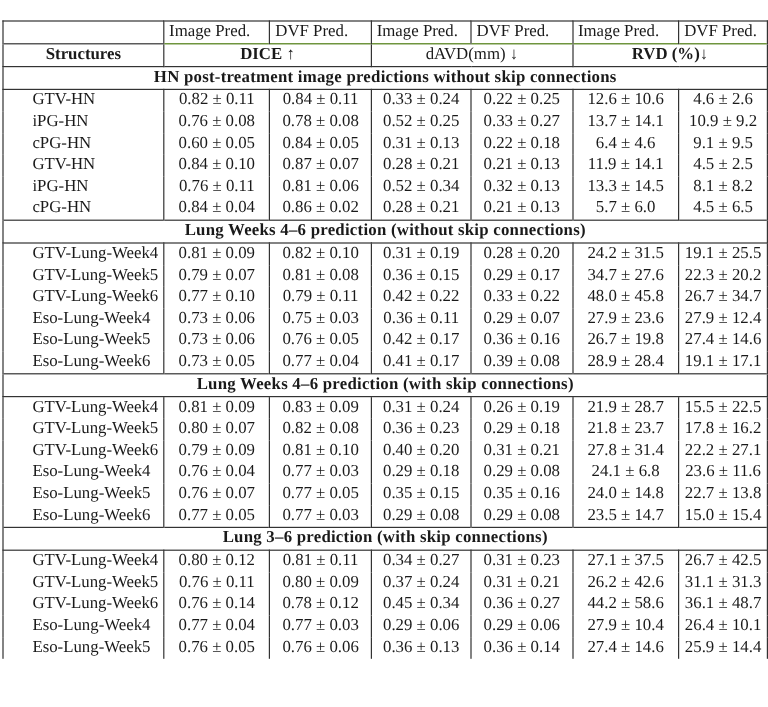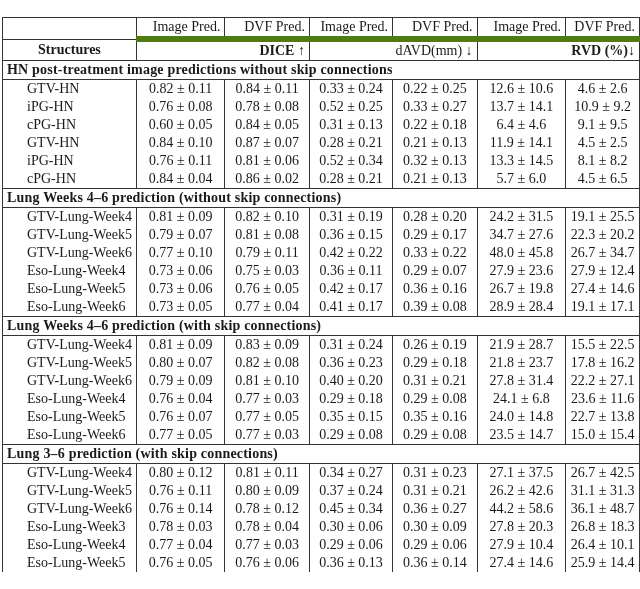--- a/index.html
+++ b/index.html
@@ -9,26 +9,26 @@
                  font-size:13px; color:#555; height:10px; overflow:hidden; }
   table { position:absolute; top:17px; left:2px; border-collapse:collapse;
           font-family: "Liberation Serif", "DejaVu Serif", serif; font-size:14px; }
   td, th { border-left:1px solid #333; border-right:1px solid #333; padding:0 4px;
            height:18px; line-height:18px; white-space:nowrap; font-weight:normal; }
   col.c0 { width:126px; }
   col.c1 { width:90px; } col.c2 { width:86px; } col.c3 { width:84px; }
   col.c4 { width:86px; } col.c5 { width:90px; } col.c6 { width:74px; }
   td.num { text-align:center; }
   td.struct { text-align:left;padding-left:24px; }
-  td.section { font-weight:bold; border-top:1px solid #333;
+  td.section { text-align:center; font-weight:bold; border-top:1px solid #333;
                border-bottom:1px solid #333; letter-spacing:0.2px; }
-  th.metric { text-align:right; font-weight:bold; border-top:6px solid #4d7c0f; border-bottom:1px solid #333; }
+  th.metric { text-align:center; font-weight:bold; border-top:1px solid #4d7c0f; border-bottom:1px solid #333; }
   th.metric.ital { font-weight:normal; }
   th.struct-h { text-align:center; font-weight:bold; border-bottom:1px solid #333; border-top:1px solid #333; }
-  th.sub { text-align:right; border-top:1px solid #333; }
+  th.sub { text-align:left; border-top:1px solid #333; }
 </style>
 </head>
 <body>
 
 <div class="caption-cut"></div>
 
 <table>
   <colgroup>
     <col class="c0">
       <col class="c1">
@@ -251,29 +251,20 @@
       <tr>
         <td class="struct">GTV-Lung-Week6</td>
         <td class="num">0.76 ± 0.14</td>
         <td class="num">0.78 ± 0.12</td>
         <td class="num">0.45 ± 0.34</td>
         <td class="num">0.36 ± 0.27</td>
         <td class="num">44.2 ± 58.6</td>
         <td class="num">36.1 ± 48.7</td>
       </tr>
       <tr>
-        <td class="struct">Eso-Lung-Week3</td>
-        <td class="num">0.78 ± 0.03</td>
-        <td class="num">0.78 ± 0.04</td>
-        <td class="num">0.30 ± 0.06</td>
-        <td class="num">0.30 ± 0.09</td>
-        <td class="num">27.8 ± 20.3</td>
-        <td class="num">26.8 ± 18.3</td>
-      </tr>
-      <tr>
         <td class="struct">Eso-Lung-Week4</td>
         <td class="num">0.77 ± 0.04</td>
         <td class="num">0.77 ± 0.03</td>
         <td class="num">0.29 ± 0.06</td>
         <td class="num">0.29 ± 0.06</td>
         <td class="num">27.9 ± 10.4</td>
         <td class="num">26.4 ± 10.1</td>
       </tr>
       <tr>
         <td class="struct">Eso-Lung-Week5</td>

